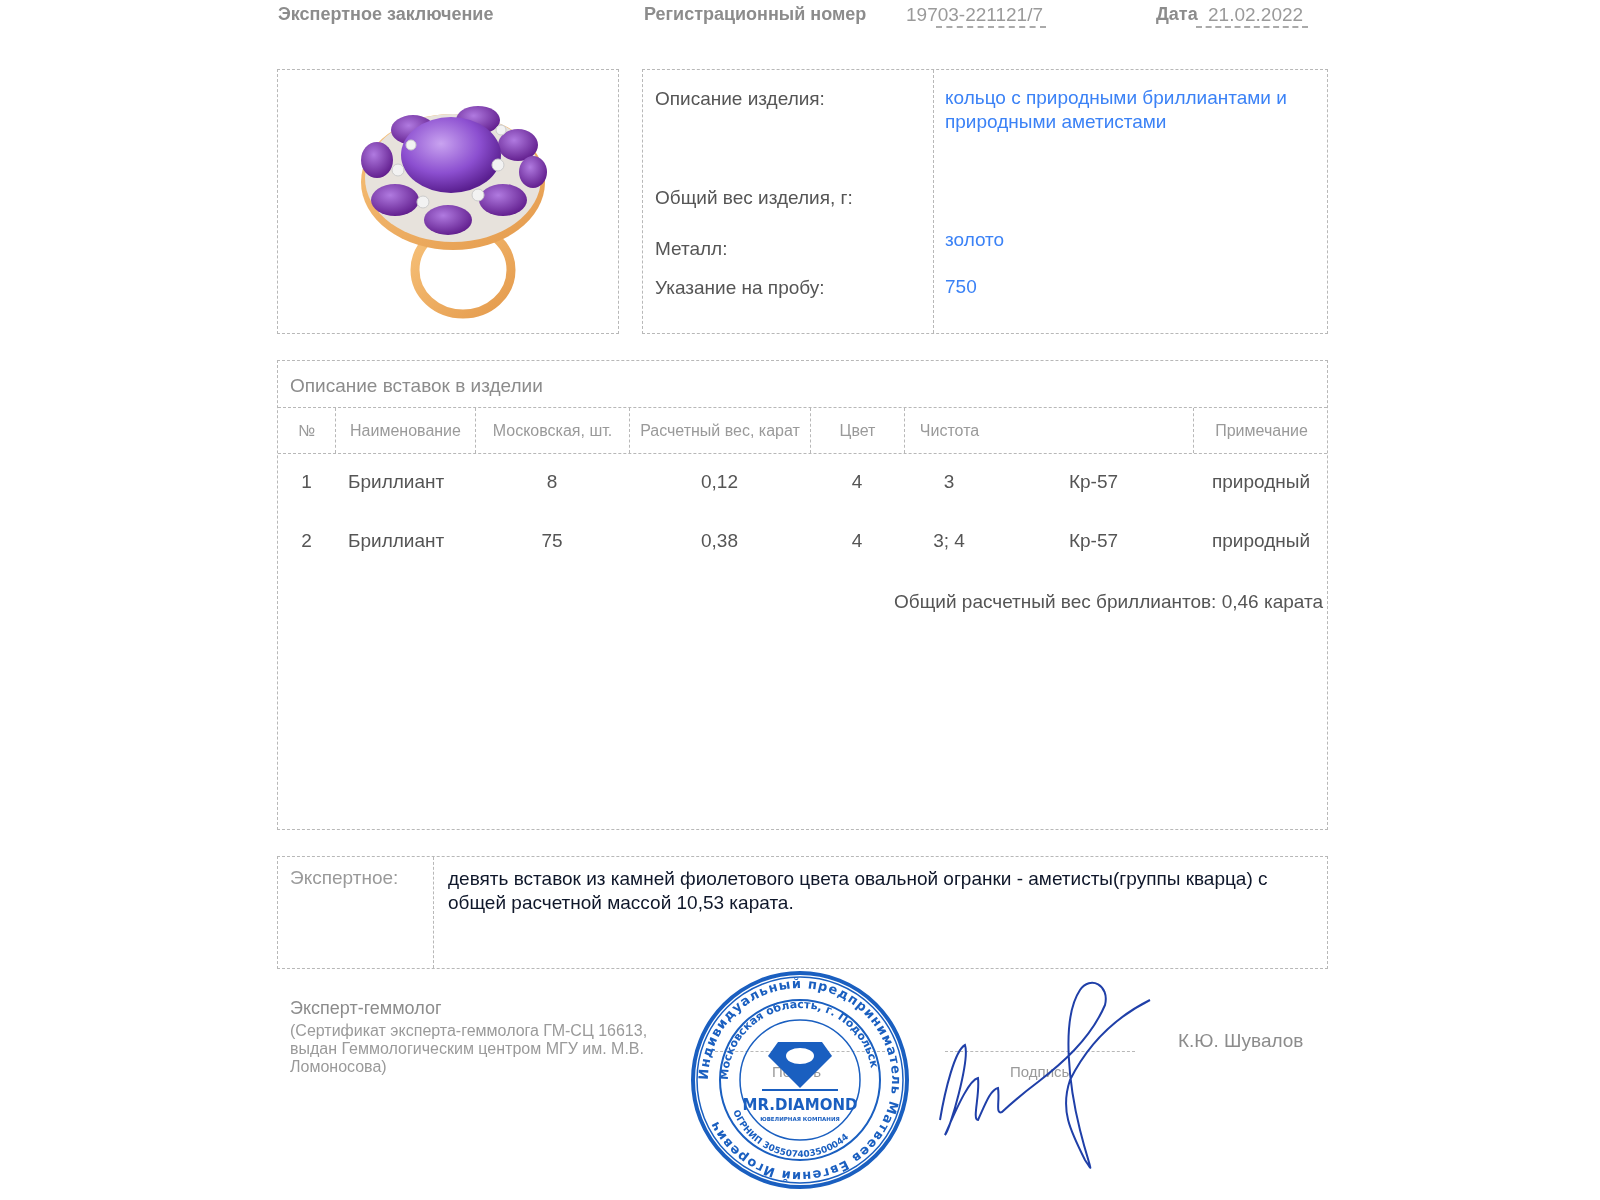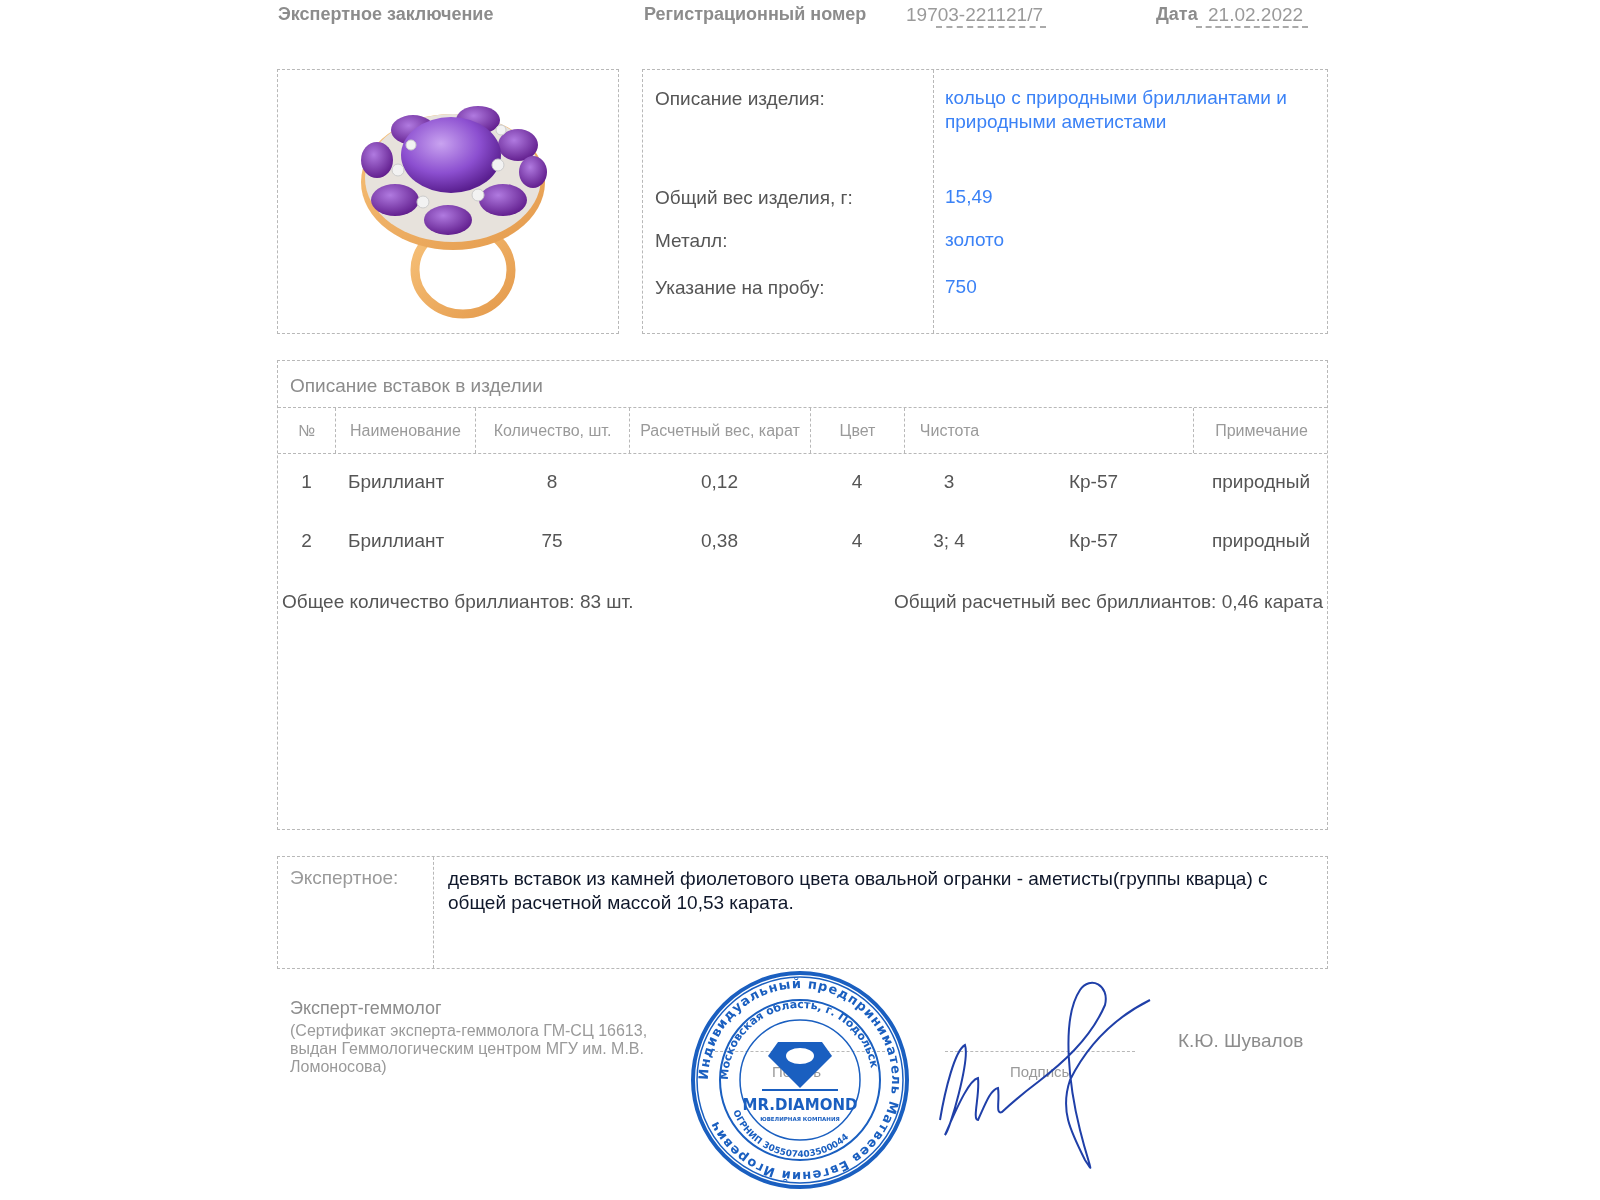--- a/index.html
+++ b/index.html
@@ -107,33 +107,32 @@
     <circle cx="148" cy="30" r="5" fill="#f2f2f2" stroke="#ccc"></circle>
     <circle cx="58" cy="45" r="5" fill="#f2f2f2" stroke="#ccc"></circle>
   </svg>
 </div>
 
 <div class="abs dash info-box">
   <div class="info-divider"></div>
   <div class="info-label" style="top:18px">Описание изделия:</div>
   <div class="info-value" style="top:16px">кольцо с природными бриллиантами и природными аметистами</div>
   <div class="info-label" style="top:117px">Общий вес изделия, г:</div>
-  <div class="info-value" style="top:115px">15,49</div>
-  <div class="info-label" style="top:160px">Металл:</div>
+  <div class="info-label" style="top:168px">Металл:</div>
   <div class="info-value" style="top:158px">золото</div>
   <div class="info-label" style="top:207px">Указание на пробу:</div>
   <div class="info-value" style="top:205px">750</div>
 </div>
 
 <div class="abs dash ins-box">
   <div class="ins-title">Описание вставок в изделии</div>
   <div class="ins-head">
     <div class="ins-col" style="left:0;width:57px">№</div>
     <div class="ins-col sep" style="left:57px;width:140px">Наименование</div>
-    <div class="ins-col sep" style="left:197px;width:154px">Количество, шт.</div>
+    <div class="ins-col sep" style="left:197px;width:154px">Московская, шт.</div>
     <div class="ins-col sep" style="left:351px;width:181px">Расчетный вес, карат</div>
     <div class="ins-col sep" style="left:532px;width:94px">Цвет</div>
     <div class="ins-col sep" style="left:626px;width:90px">Чистота</div>
     <div class="ins-col sep" style="left:915px;width:136px">Примечание</div>
   </div>
 
   <div>
     <div class="ins-cell" style="left:0;width:57px;top:110px">1</div>
     <div class="ins-cell" style="left:70px;top:110px;text-align:left">Бриллиант</div>
     <div class="ins-cell" style="left:197px;width:154px;top:110px">8</div>
@@ -148,21 +147,20 @@
     <div class="ins-cell" style="left:0;width:57px;top:169px">2</div>
     <div class="ins-cell" style="left:70px;top:169px;text-align:left">Бриллиант</div>
     <div class="ins-cell" style="left:197px;width:154px;top:169px">75</div>
     <div class="ins-cell" style="left:351px;width:181px;top:169px">0,38</div>
     <div class="ins-cell" style="left:532px;width:94px;top:169px">4</div>
     <div class="ins-cell" style="left:626px;width:90px;top:169px">3; 4</div>
     <div class="ins-cell" style="left:716px;width:199px;top:169px">Кр-57</div>
     <div class="ins-cell" style="left:915px;width:136px;top:169px">природный</div>
   </div>
 
-  <div class="ins-total-l">Общее количество бриллиантов: 83 шт.</div>
   <div class="ins-total-r">Общий расчетный вес бриллиантов: 0,46 карата</div>
 </div>
 
 <div class="abs dash cm-box">
   <div class="cm-divider"></div>
   <div class="cm-label">Экспертное:</div>
   <div class="cm-text">девять вставок из камней фиолетового цвета овальной огранки - аметисты(группы кварца) с общей расчетной массой 10,53 карата.</div>
 </div>
 
 <div class="abs ft-role">Эксперт-геммолог</div>

